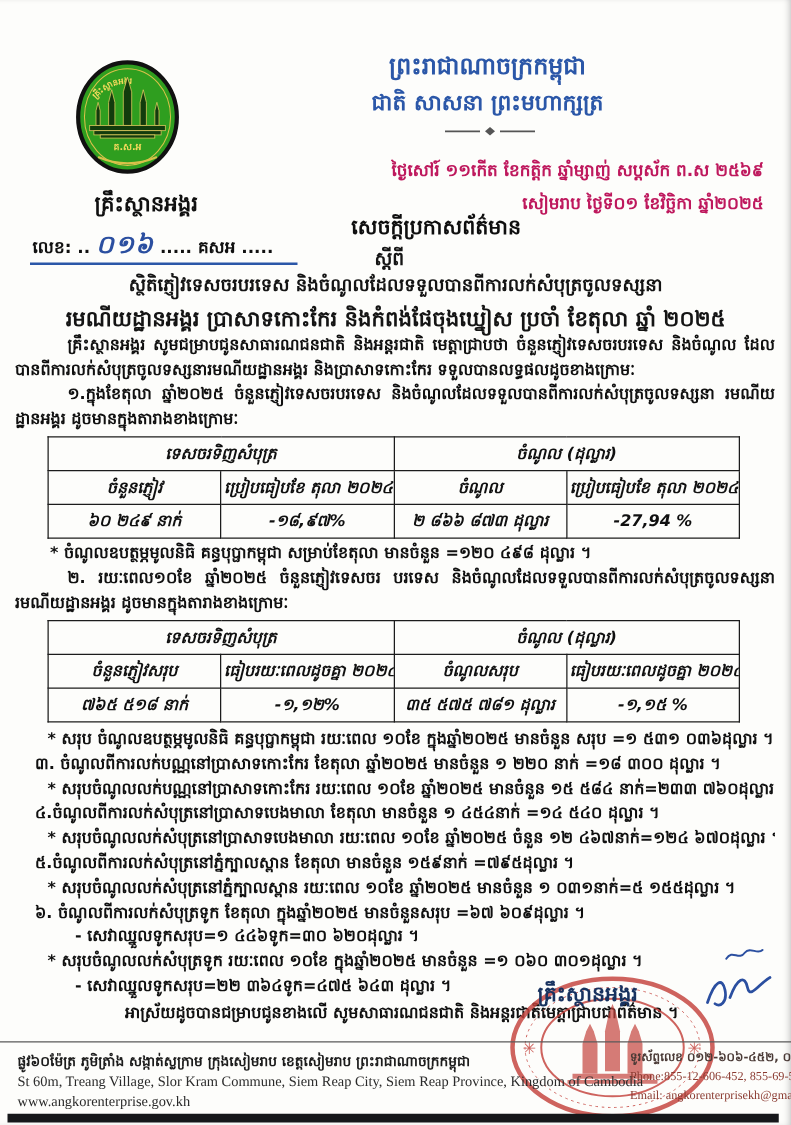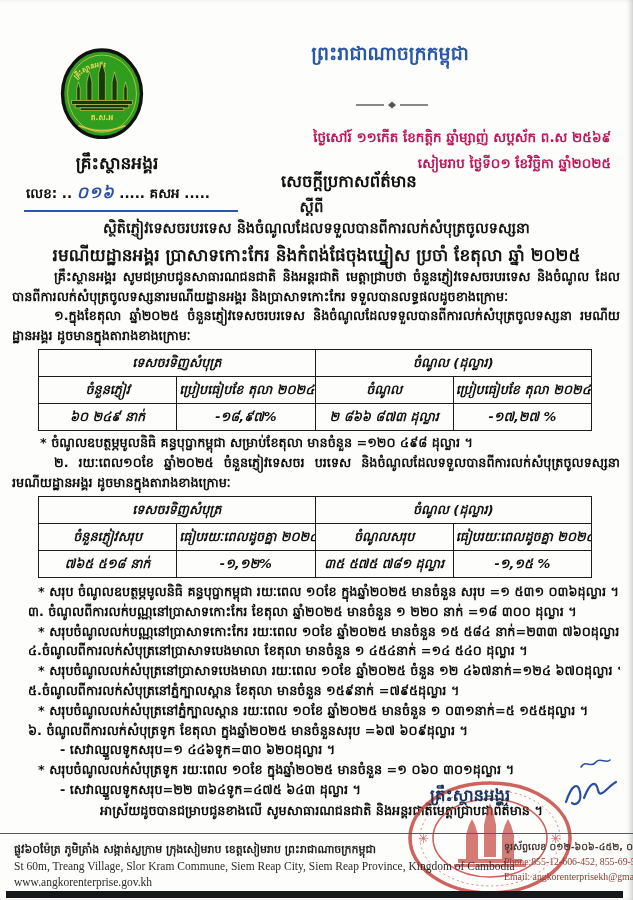--- a/index.html
+++ b/index.html
@@ -8,21 +8,21 @@
     background:#fdfdfb;overflow:hidden;
     font-family:"DejaVu Sans","Liberation Sans",sans-serif;
     color:#141414;
     box-shadow:inset -4px 0 6px -3px #bbb;
   }
   
   .logo{position:absolute;left:60px;top:48px;width:84px;height:98px;}
   .org-under-logo{position:absolute;left:22px;top:152px;width:190px;text-align:center;
     font-weight:bold;font-size:17px;color:#101010;}
   .ref-line{position:absolute;left:26px;top:182px;font-size:13.5px;font-weight:bold;color:#101010;white-space:nowrap;}
-  .ref-line .hand{color:#2b4fa0;font-size:16px;font-weight:bold;font-style:italic;letter-spacing:1px;}
+  .ref-line .hand{color:#2b4fa0;font-size:20px;font-weight:bold;font-style:italic;letter-spacing:1px;}
   .blue-rule{position:absolute;left:24px;top:210px;width:214px;height:0;border-top:2px solid #2b57a8;}
   .kingdom{position:absolute;left:240px;top:38px;width:300px;text-align:center;color:#2b57a8;}
   .kingdom .k1{font-size:19px;font-weight:bold;line-height:30px;}
   .kingdom .k2{font-size:17.5px;font-weight:bold;line-height:30px;}
   .ornament{position:absolute;left:352px;top:100px;width:80px;height:10px;}
   .dateblock{position:absolute;right:22px;top:124px;text-align:right;
     font-size:13.5px;font-weight:600;color:#be185d;line-height:26px;white-space:nowrap;}
   .doc-title{position:absolute;left:281px;top:171px;font-size:16.5px;font-weight:bold;color:#0e0e0e;}
   .doc-about{position:absolute;left:0;right:10px;top:197px;text-align:center;font-size:15px;font-weight:bold;}
   .subject1{position:absolute;left:0;right:0;top:219px;text-align:center;font-size:14.5px;font-weight:bold;}
@@ -91,20 +91,21 @@
     <span>..</span>
     <span class="hand">០១៦</span>
     <span>.....</span>
     <span>គសអ</span>
     <span>.....</span>
   </div>
   <div class="blue-rule"></div>
 
   <div class="kingdom">
     <div class="k1">ព្រះរាជាណាចក្រកម្ពុជា</div>
+    <div class="k2">ជាតិ សាសនា ព្រះមហាក្សត្រ</div>
   </div>
   <svg class="ornament" viewBox="0 0 80 10">
     <line x1="4" y1="5" x2="32" y2="5" stroke="#555" stroke-width="1.4"></line>
     <line x1="48" y1="5" x2="76" y2="5" stroke="#555" stroke-width="1.4"></line>
     <path d="M36,5 l4,-3.4 4,3.4 -4,3.4 z" fill="#555"></path>
   </svg>
 
   <div class="dateblock">
     <div>ថ្ងៃសៅរ៍ ១១កើត ខែកត្តិក ឆ្នាំម្សាញ់ សប្តស័ក ព.ស ២៥៦៩</div>
     <div>សៀមរាប ថ្ងៃទី០១ ខែវិច្ឆិកា ឆ្នាំ២០២៥</div>
@@ -128,21 +129,21 @@
       <tr>
         <td class="c1">ចំនួនភ្ញៀវ</td>
         <td class="c2">ប្រៀបធៀបខែ តុលា ២០២៤</td>
         <td class="c3">ចំណូល</td>
         <td class="c4">ប្រៀបធៀបខែ តុលា ២០២៤</td>
       </tr>
       <tr>
         <td>៦០ ២៤៩  នាក់</td>
         <td>-១៨,៩៧%</td>
         <td>២ ៨៦៦ ៨៧៣ ដុល្លារ</td>
-        <td>-១៧,២៧ %</td>
+        <td>-27,94 %</td>
       </tr>
     </tbody>
       </table>
 
     <div class="note-line">* ចំណូលឧបត្ថម្ភមូលនិធិ គន្ធបុប្ផាកម្ពុជា សម្រាប់ខែតុលា មានចំនួន =១២០ ៤៩៨ ដុល្លារ ។</div>
 
     <p class="indent">២. រយៈពេល១០ខែ ឆ្នាំ២០២៥ ចំនួនភ្ញៀវទេសចរ បរទេស និងចំណូលដែលទទួលបានពីការលក់សំបុត្រចូលទស្សនា រមណីយដ្ឋានអង្គរ ដូចមានក្នុងតារាងខាងក្រោមៈ</p>
 
     <table class="stat">
       <tbody>

